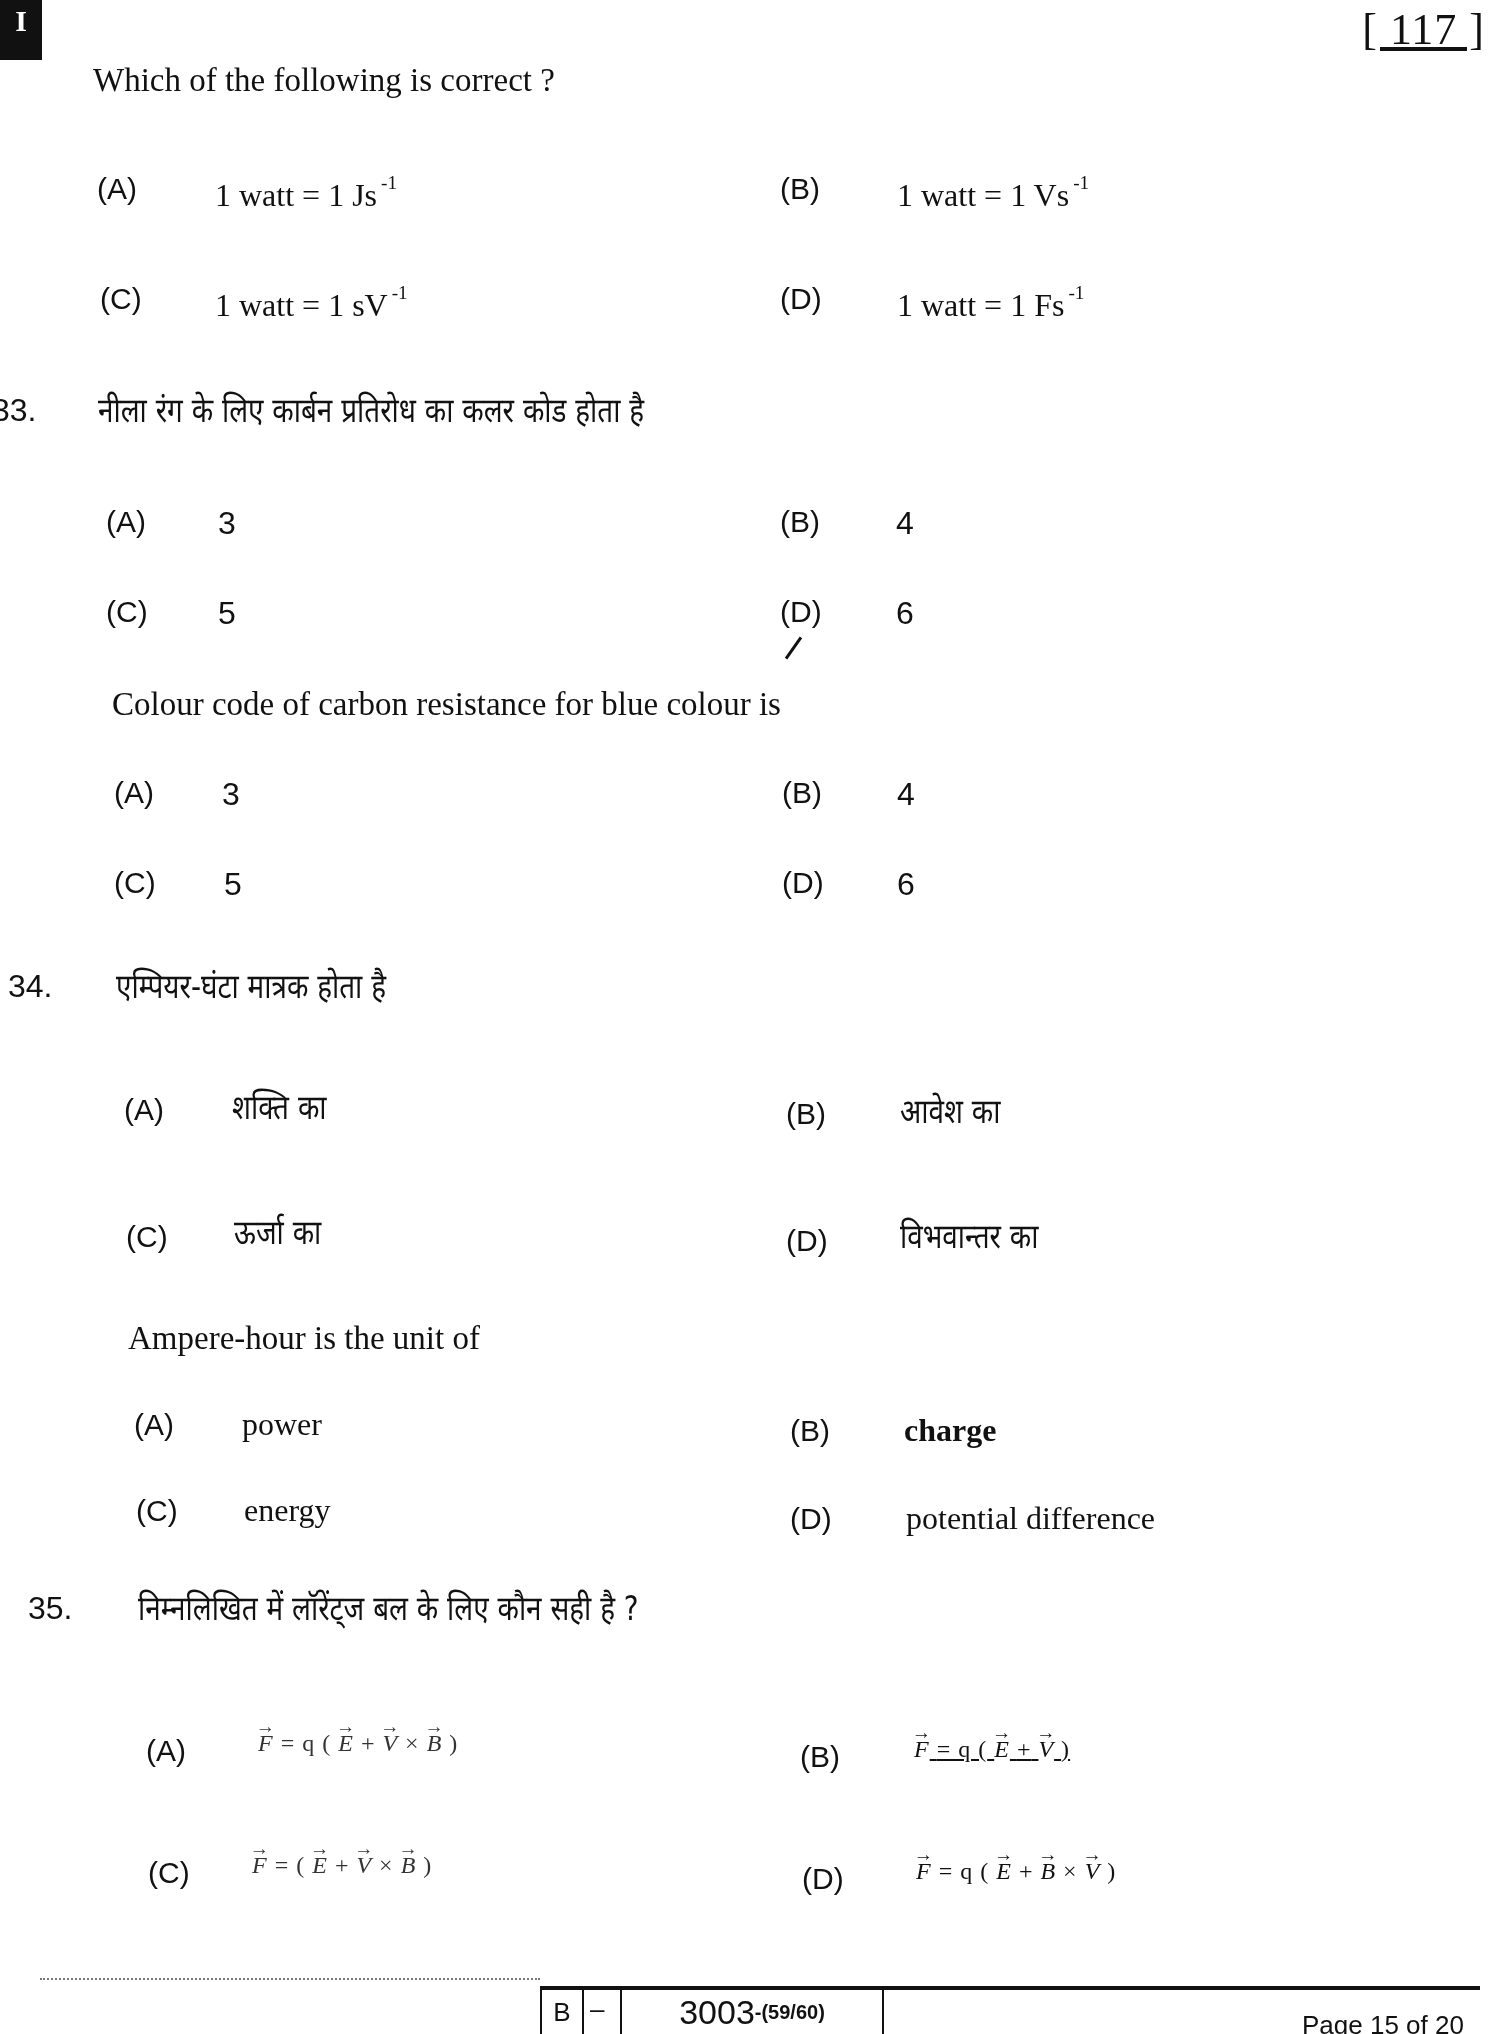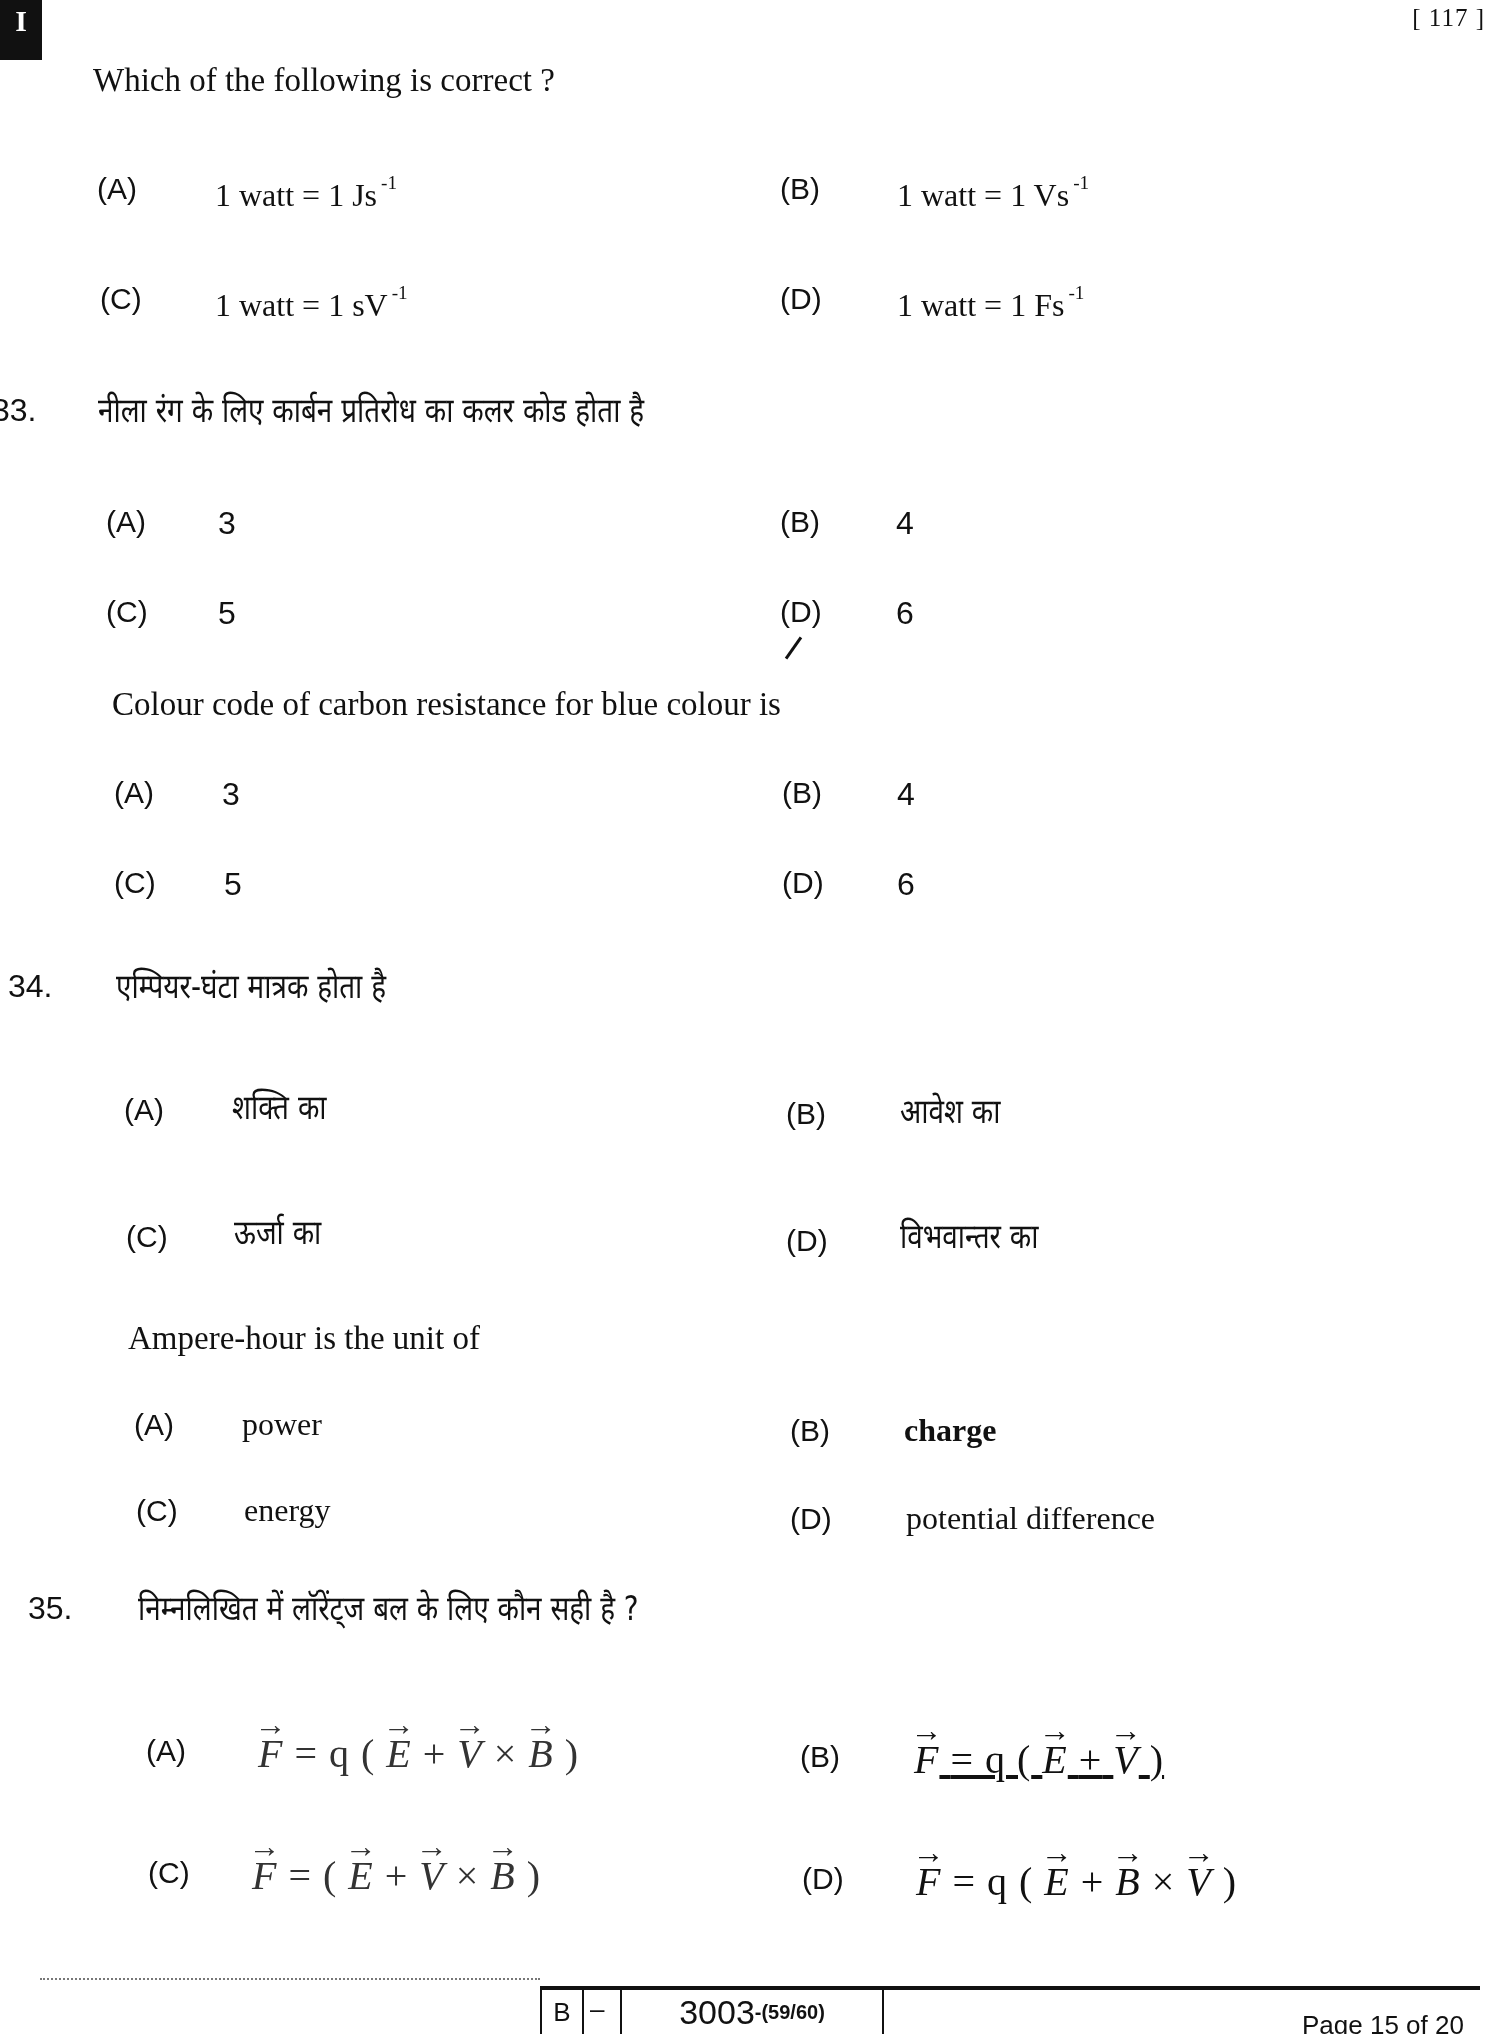--- a/index.html
+++ b/index.html
@@ -6,35 +6,35 @@
   body {
     width: 1505px; height: 2034px; position: relative; overflow: hidden;
     font-family: "Liberation Serif", "DejaVu Serif", serif; color: #111;
   }
   .abs { position: absolute; }
   .corner-tab {
     left: 0; top: 0; width: 42px; height: 60px; background: #111; color: #fff;
     font-size: 30px; font-weight: bold; display: flex; align-items: flex-start; justify-content: center;
     padding-top: 4px; box-sizing: border-box;
   }
-  .page-code { right: 20px; top: 4px; font-size: 25px; letter-spacing: 1px; }
+  .page-code { right: 20px; top: 4px; font-size: 44px; letter-spacing: 1px; text-decoration: underline; }
   .qtext-en { font-size: 33px; }
   .qtext-hi { font-size: 34px; font-family: "DejaVu Sans", sans-serif; transform: scaleX(0.82); transform-origin: left center; white-space: nowrap; }
   .qnum { font-size: 32px; font-family: "Liberation Sans", sans-serif; }
   .opt-label { font-size: 30px; font-family: "Liberation Sans", sans-serif; }
   .opt-val { font-size: 32px; white-space: nowrap; }
   .opt-val-hi { font-size: 34px; font-family: "DejaVu Sans", sans-serif; transform: scaleX(0.82); transform-origin: left center; white-space: nowrap; }
   .opt-val-num { font-size: 32px; font-family: "Liberation Sans", sans-serif; }
   sup { font-size: 0.6em; vertical-align: 0.9em; margin-left: 4px; }
   .vec { position: relative; display: inline-block; font-style: italic; }
   .vec::before {
     content: "\2192"; position: absolute; left: 50%; top: -0.75em; transform: translateX(-50%);
     font-size: 0.8em; font-style: normal;
   }
-  .formula { font-size: 40px; white-space: nowrap; letter-spacing: 1px; }
+  .formula { font-size: 24px; white-space: nowrap; letter-spacing: 1px; }
   .formula.faint { color: #333; }
   .footer-line { height: 4px; background: #111; }
   .footer-box {
     border: 2px solid #111; border-top: none; font-family: "Liberation Sans", sans-serif;
     display: flex; align-items: center; justify-content: center;
   }
   .tick-mark { width: 3px; height: 26px; background: #111; transform: rotate(35deg); }
 </style>
 </head>
 <body>

